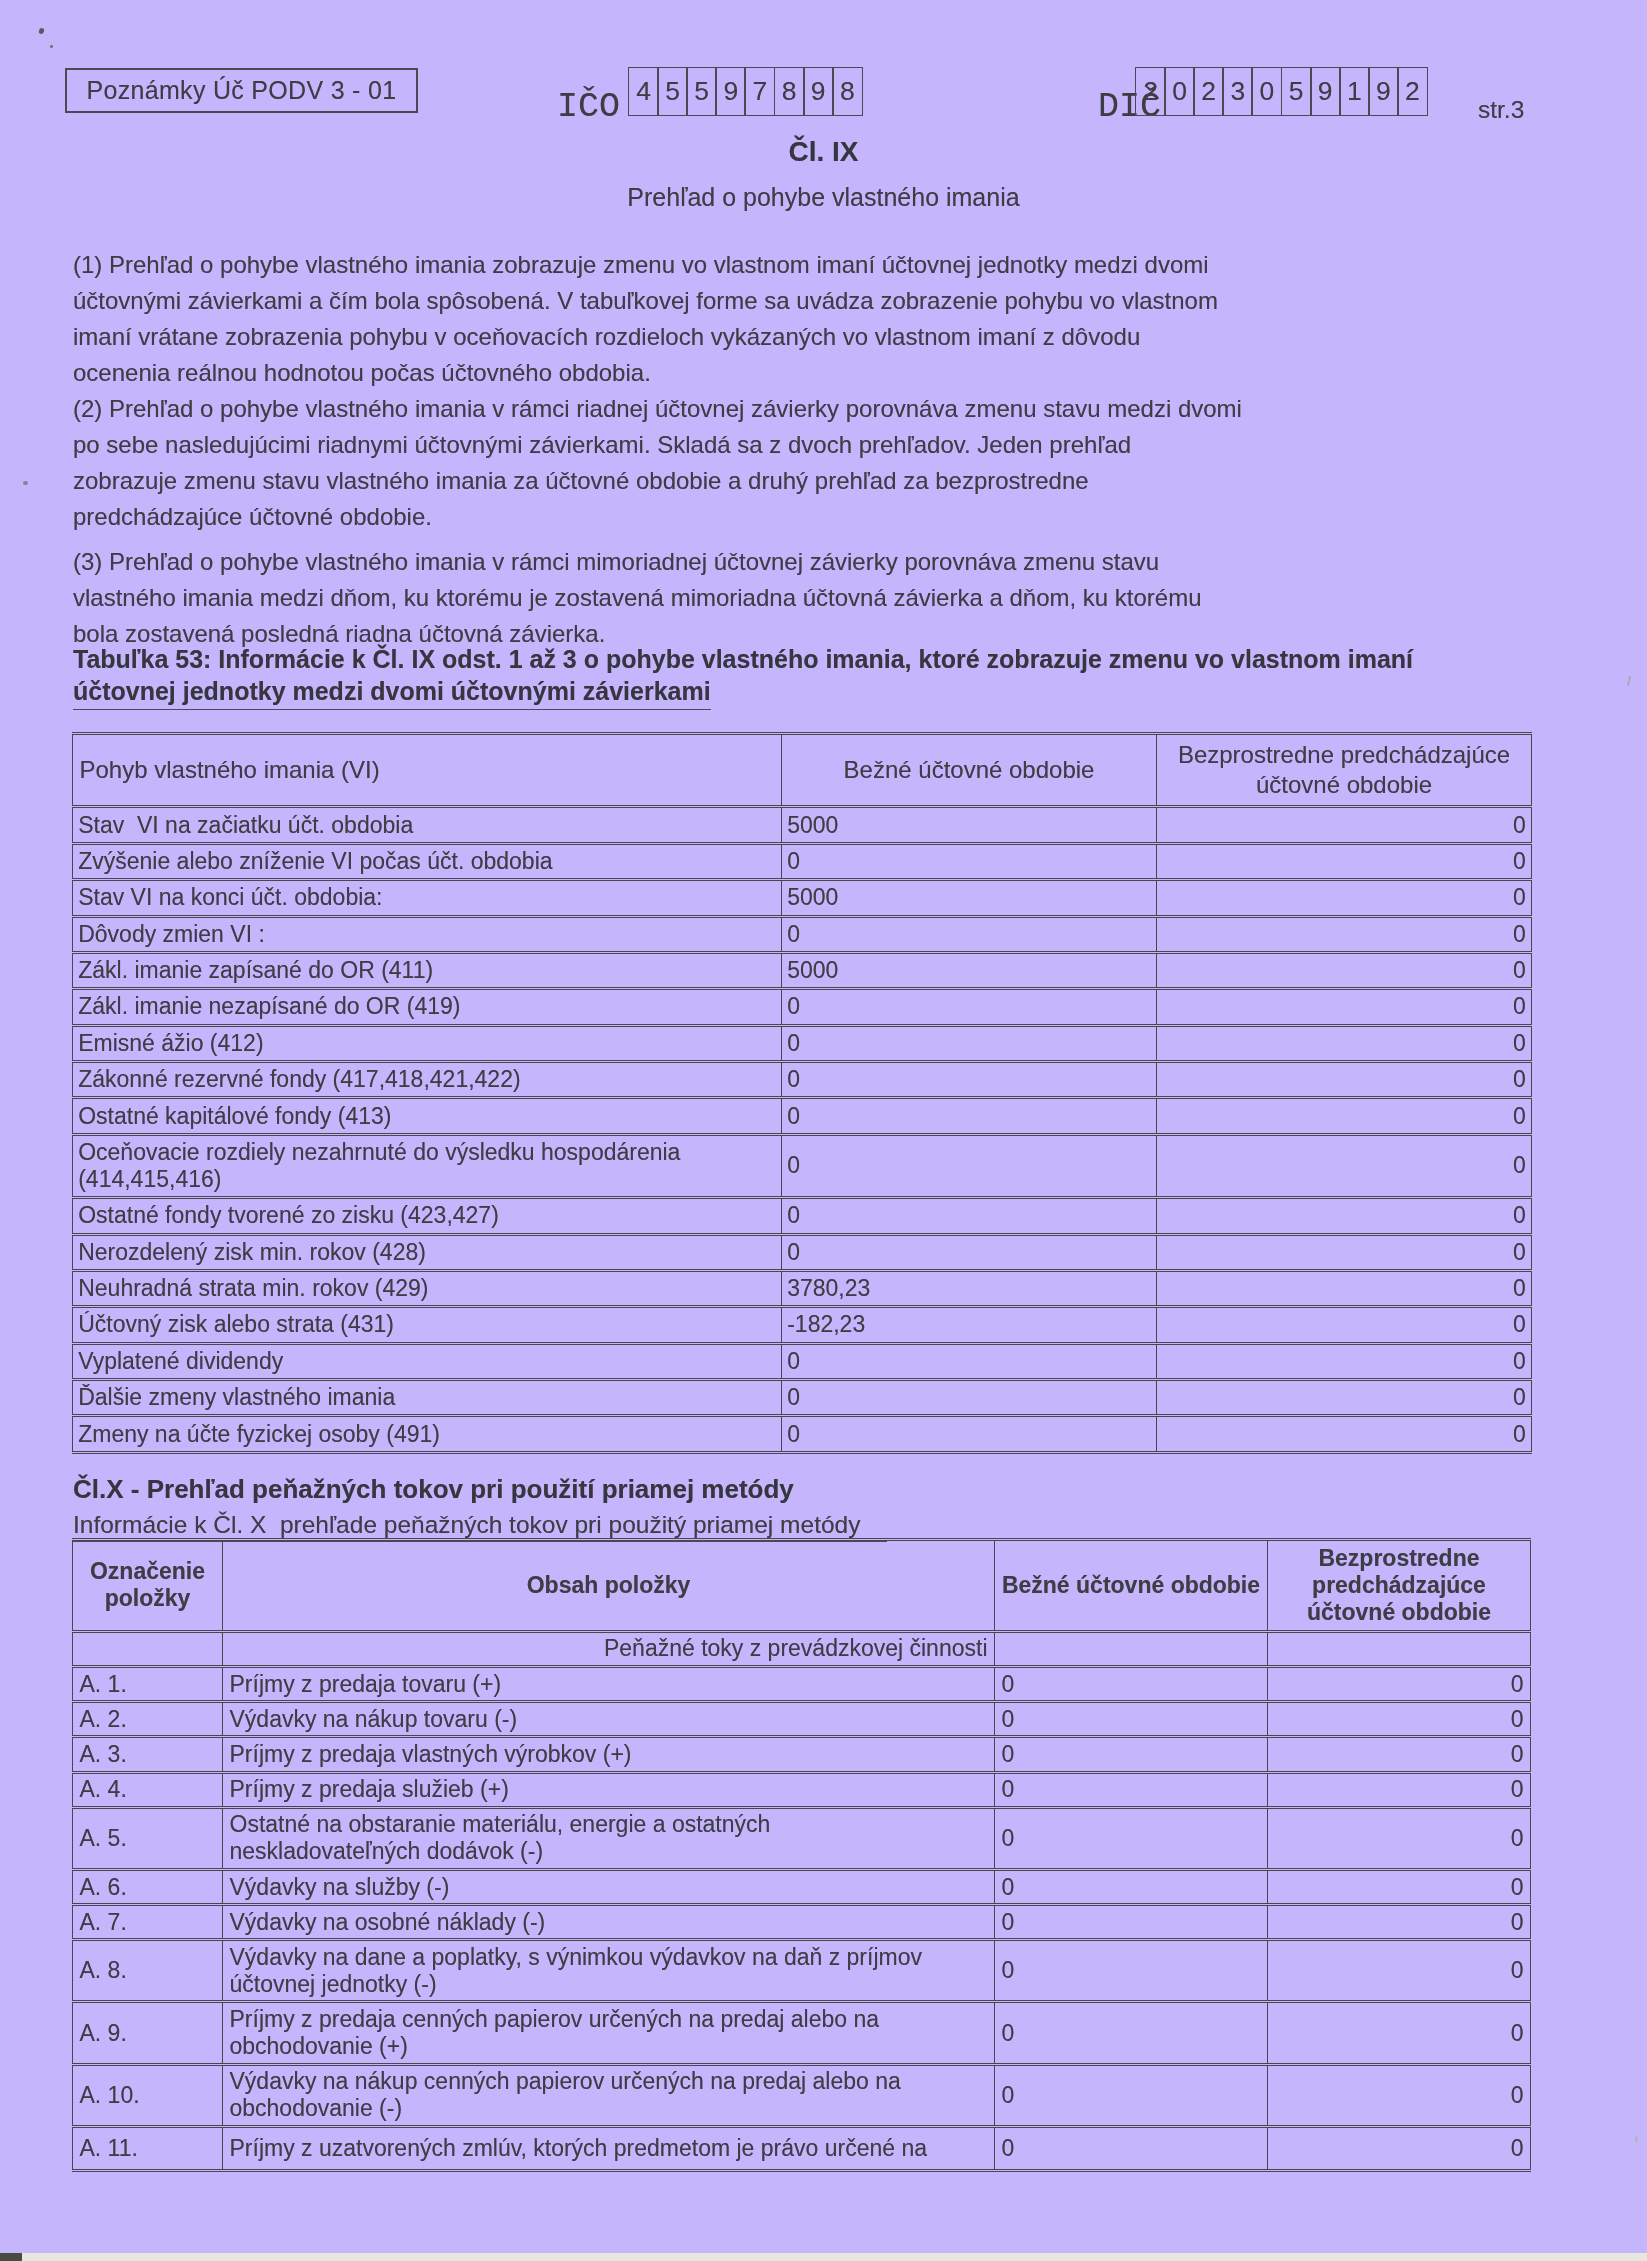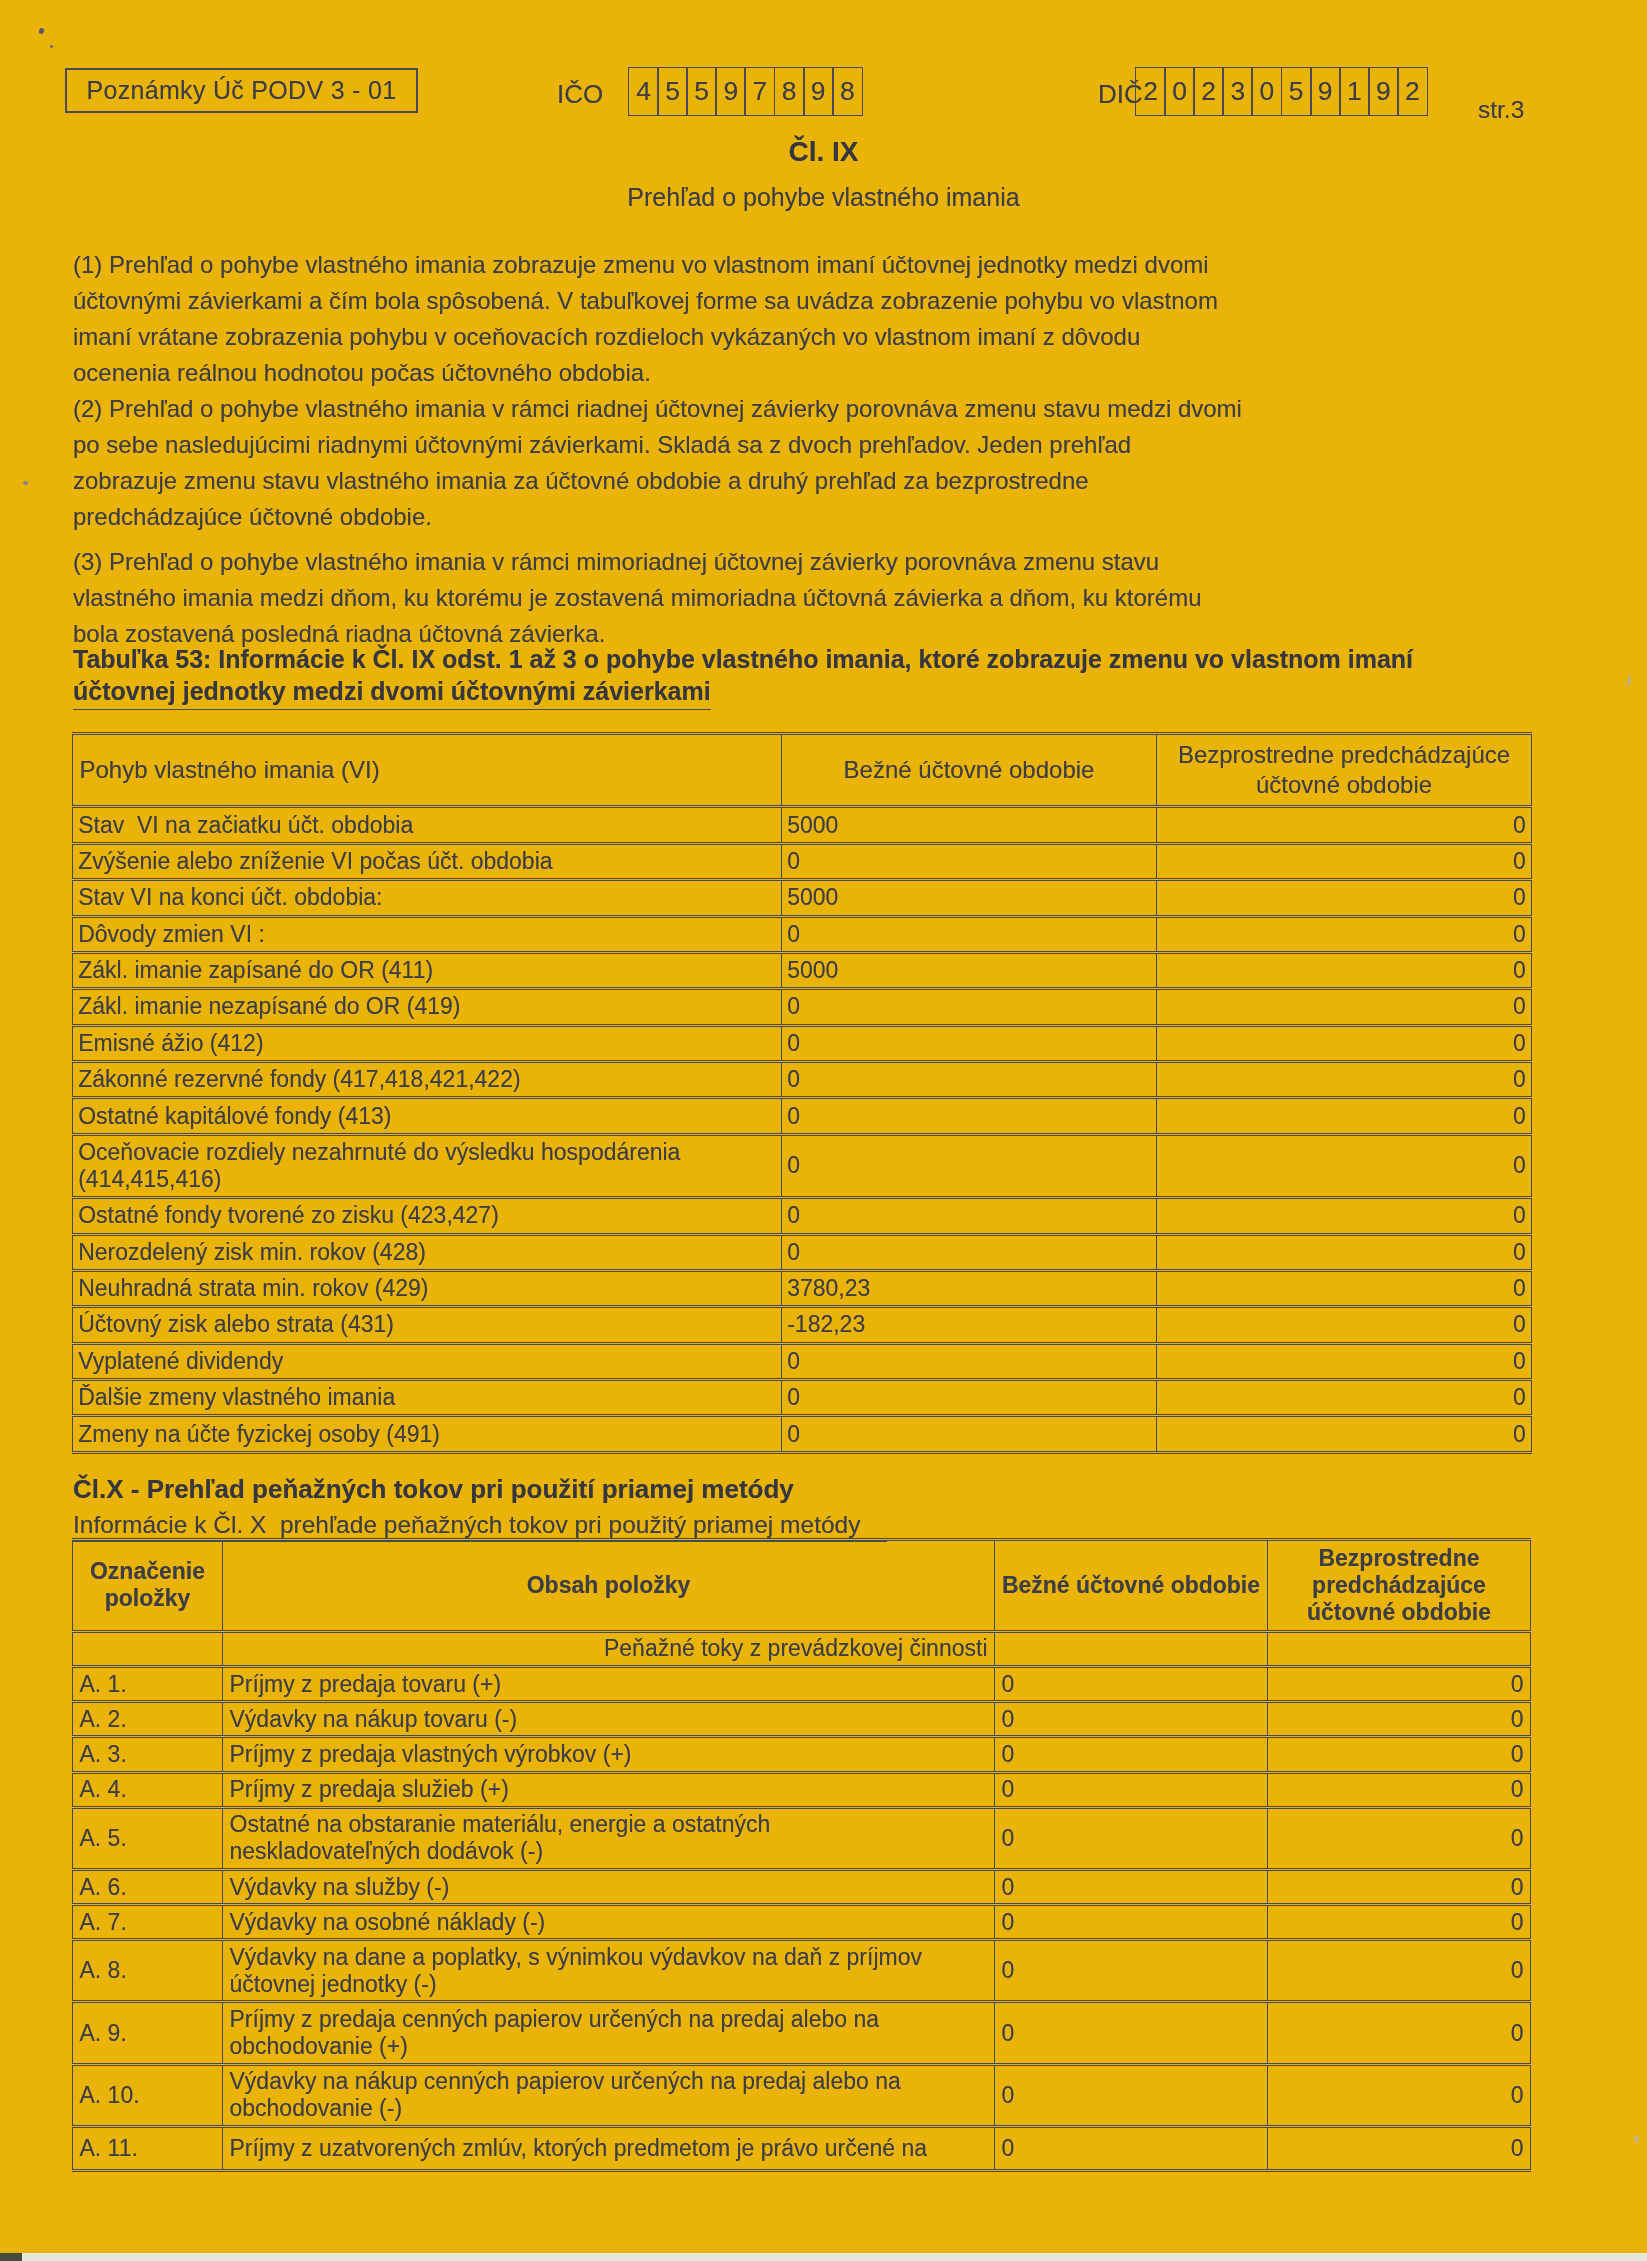--- a/index.html
+++ b/index.html
@@ -1,30 +1,30 @@
 <!DOCTYPE html>
 <html style="font-size:10.3px"><head>
 <meta charset="utf-8">
 <style>
   html,body{margin:0;padding:0;background:#d8d8d8;}
   .page{
     position:relative; width:1647px; height:2261px; overflow:hidden;
-    background:#eab308;
+    background:#c4b5fd;
     font-family:"Liberation Sans","DejaVu Sans",sans-serif;
     color:#3d3d44;
     text-shadow:0 0 0.6px rgba(70,70,82,.45);
   }
   .abs{position:absolute;}
   
   .form-box{
     left:65px; top:68px; width:353px; height:45px;
     border:2.6px solid #4a4a52; display:flex; align-items:center; justify-content:center;
     font-size:25px; letter-spacing:0.3px; box-sizing:border-box;
   }
-  .id-label{font-size:26px; top:79px;}
+  .id-label{font-size:35px; top:87px;font-family:Liberation Mono, monospace;}
   .digit-row{display:flex; top:67px;}
   .digit-row span{
     display:inline-block; width:31px; height:49px; box-sizing:border-box;
     border:1.9px solid #4a4a52; margin-left:-1.9px;
     font-size:26.5px; line-height:47px; text-align:center;
   }
   .digit-row span:first-child{margin-left:0;}
   .page-num{font-size:24.5px; top:80px;}
   
   .doc-title{left:0; top:136px; width:1647px; text-align:center; font-size:28px; font-weight:bold; color:#36363e;}

